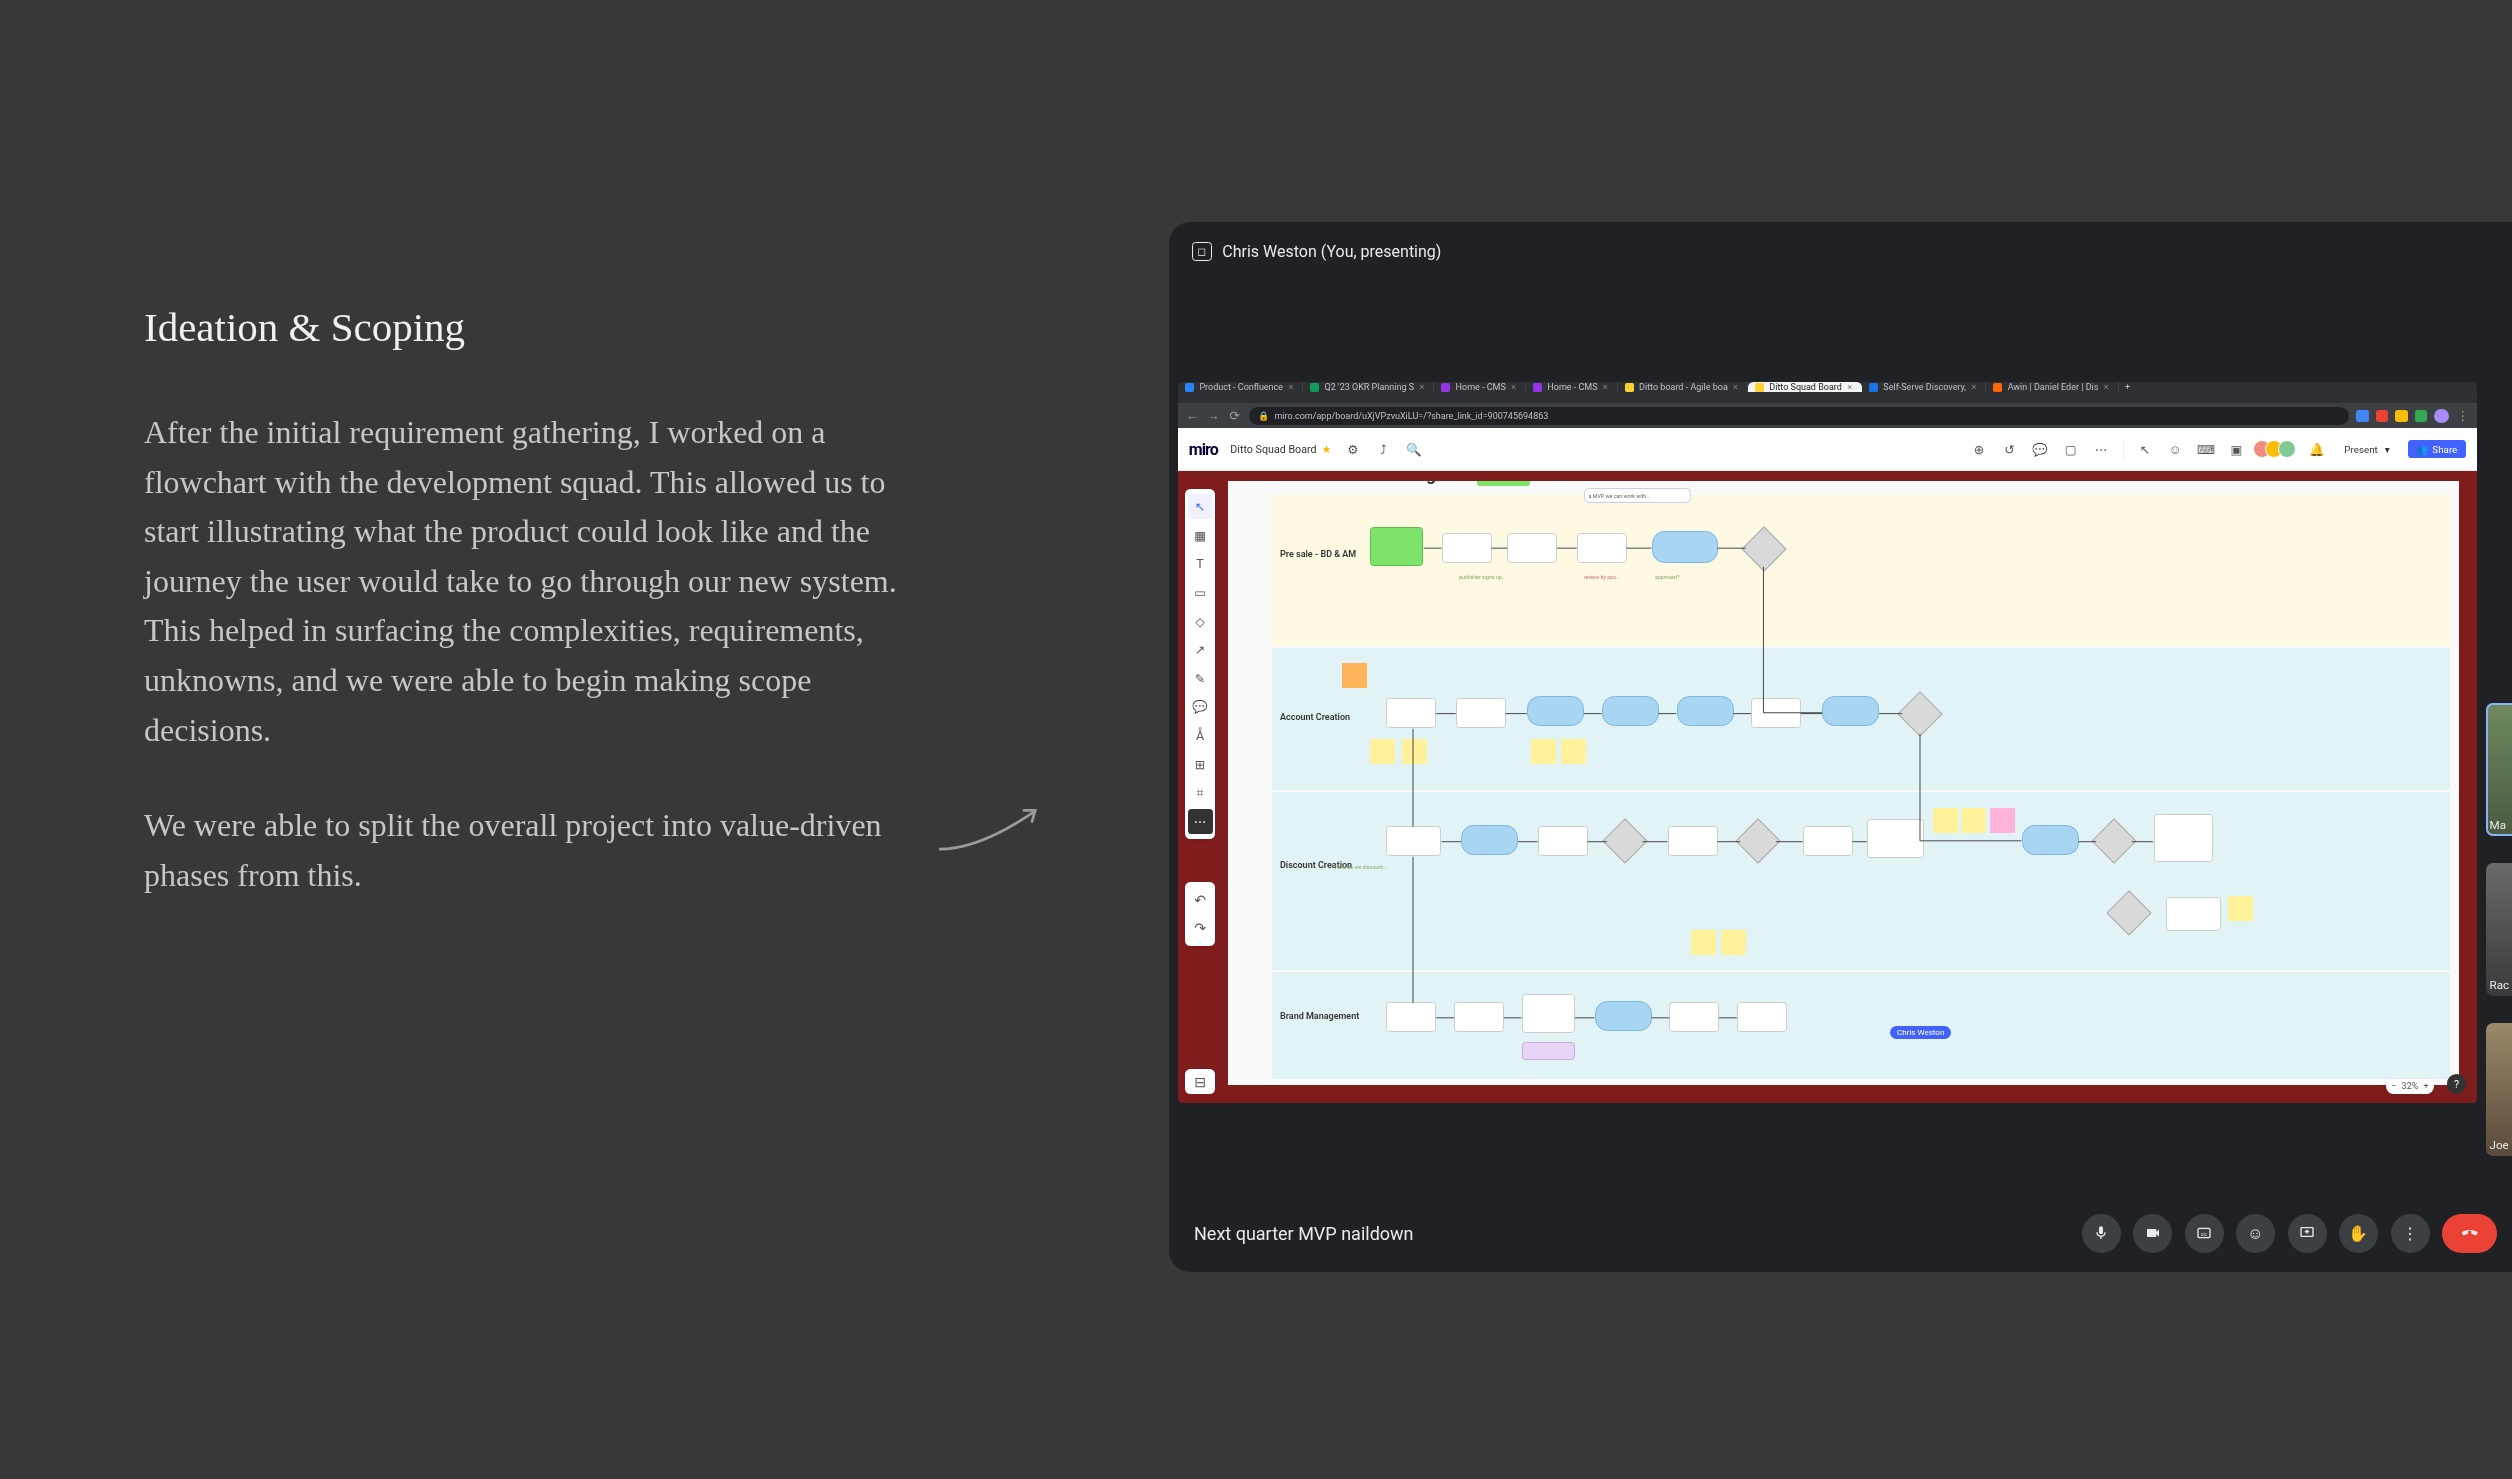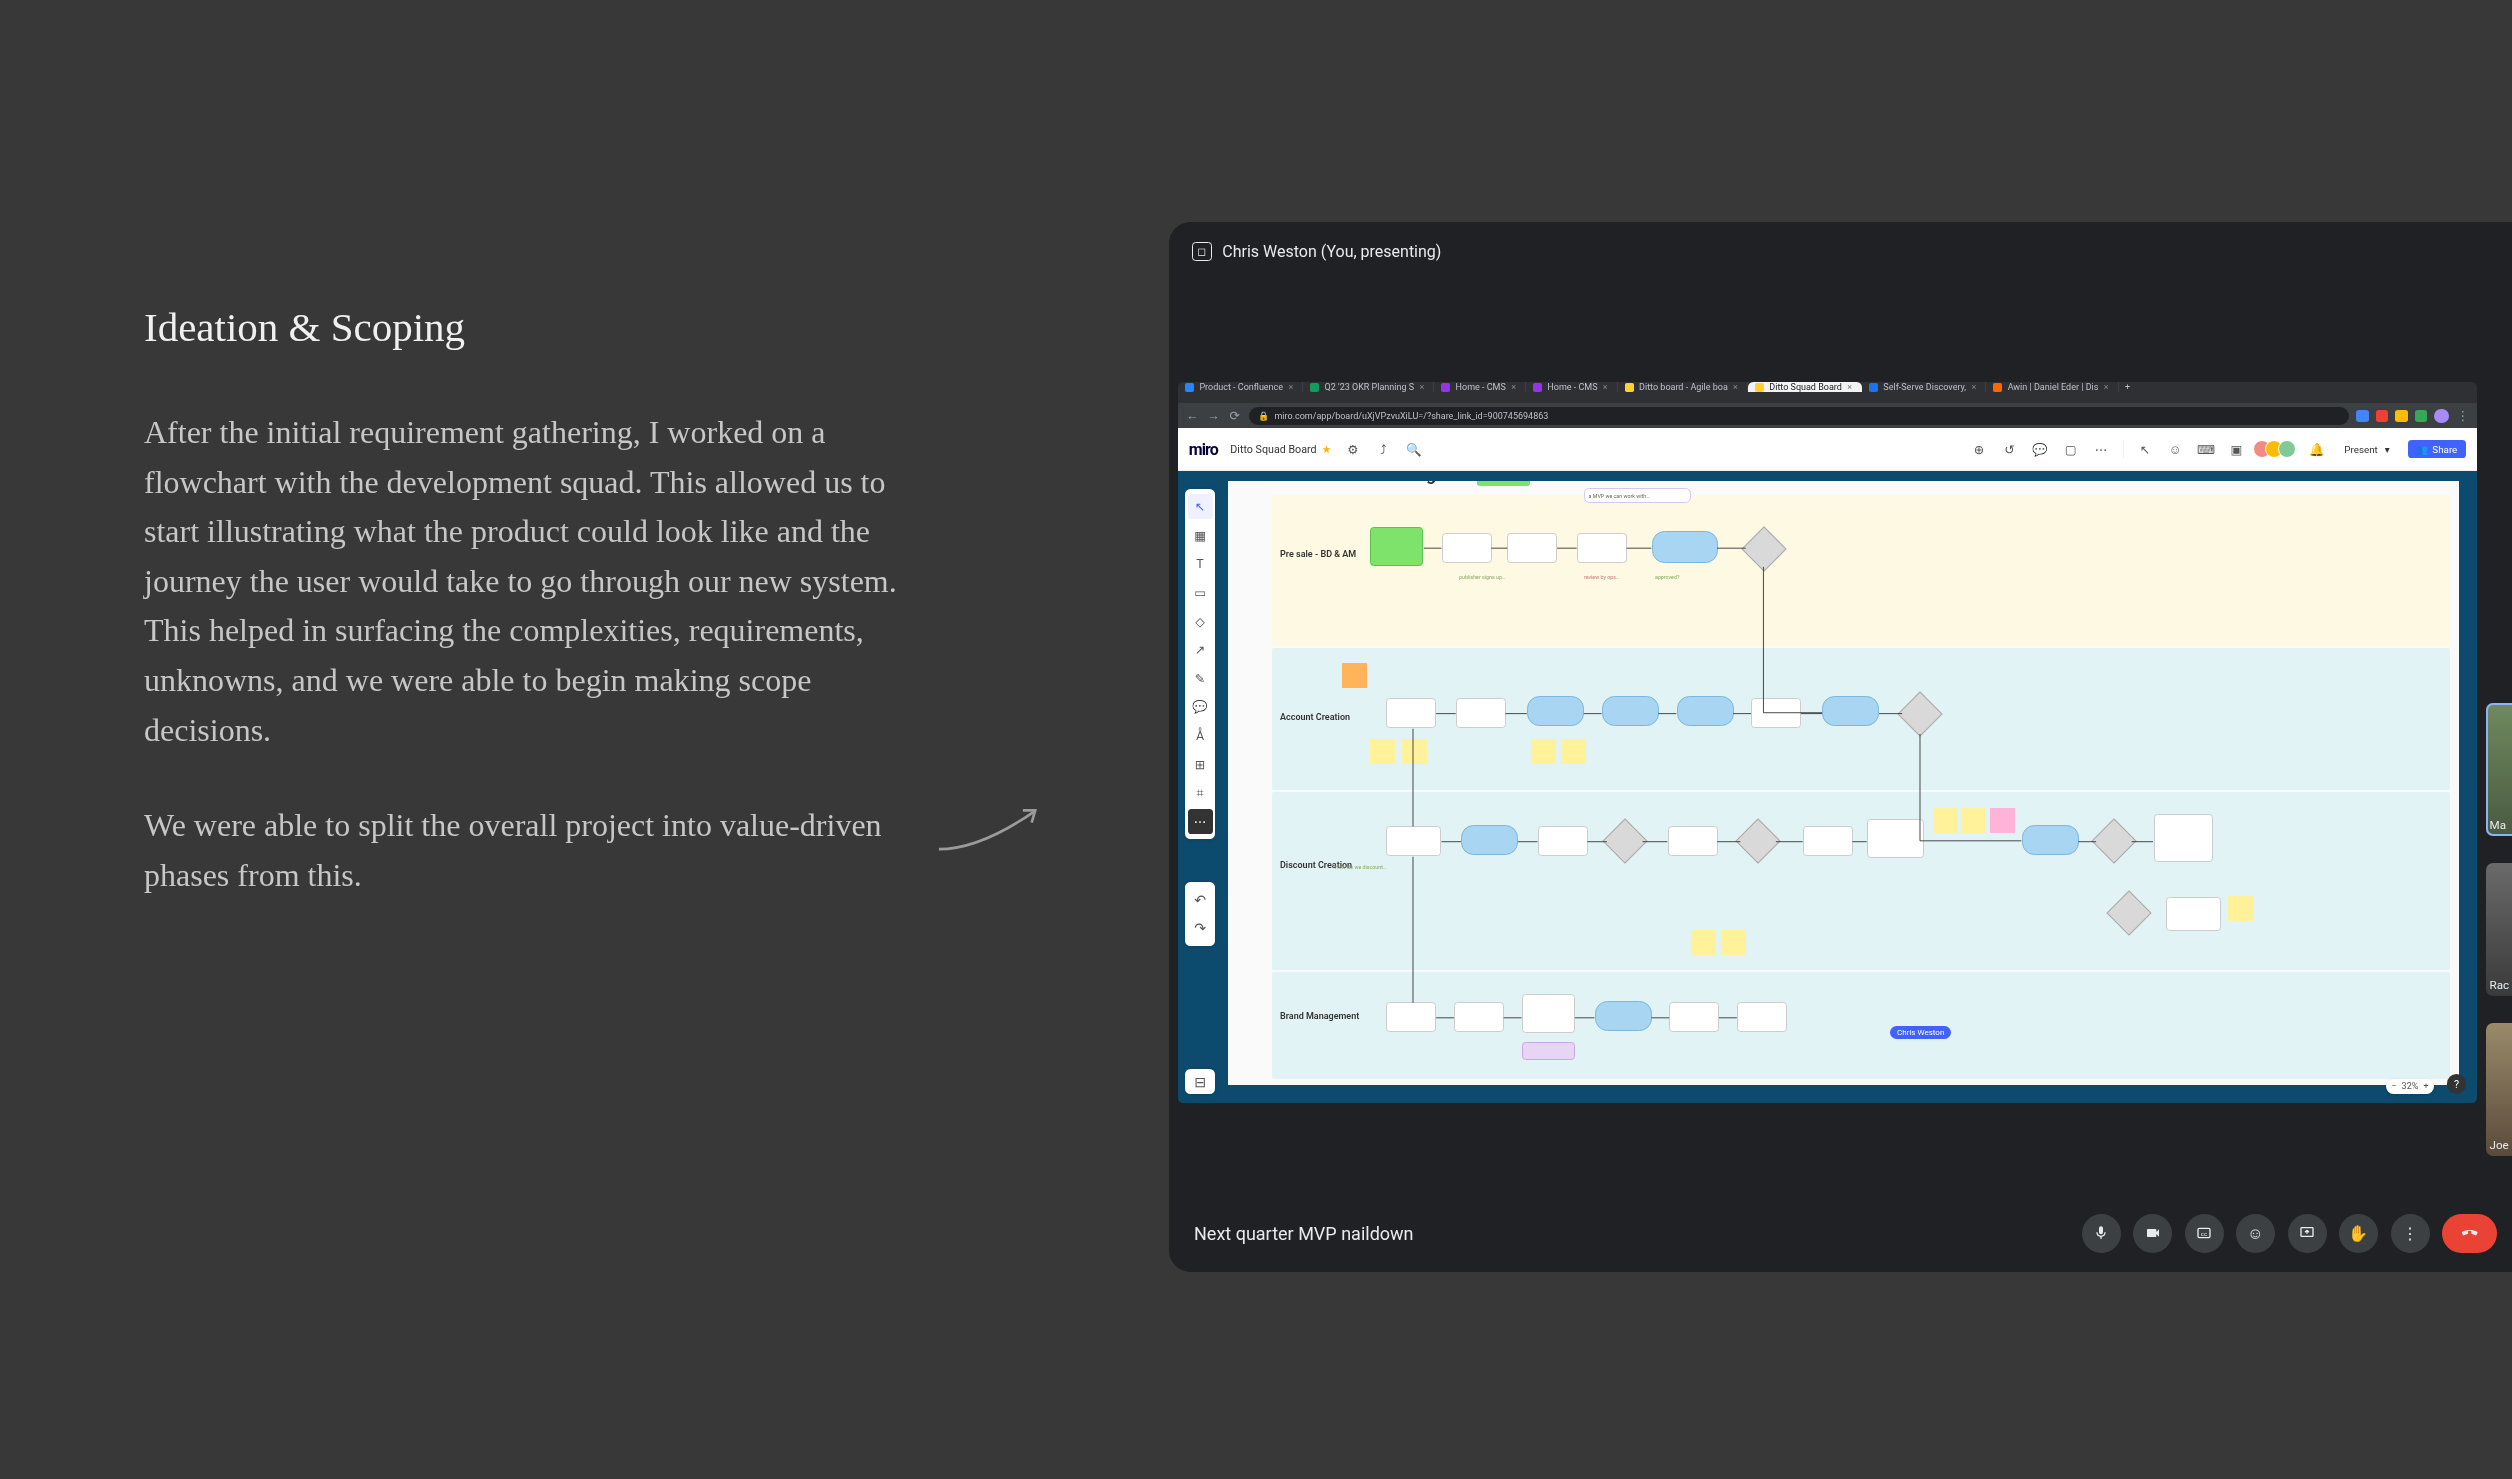--- a/index.html
+++ b/index.html
@@ -137,21 +137,21 @@
     gap: 5.3px;
   }
   .ext-icon { width:12.5px; height:12.5px; border-radius: 2.7px; }
   .avatar-sm { width:14.2px; height:14.2px; border-radius:50%; background:#a78bfa; }
 
   
   .miro {
     position: absolute;
     top: 46px;
     left: 0; right: 0; bottom: 0;
-    background: #0c4a6e;
+    background: #7f1d1d;
   }
 
   
   .miro-top {
     position: absolute;
     top: 0; left: 0; right: 0;
     height: 43px;
     background: #fff;
     display: flex;
     align-items: center;

